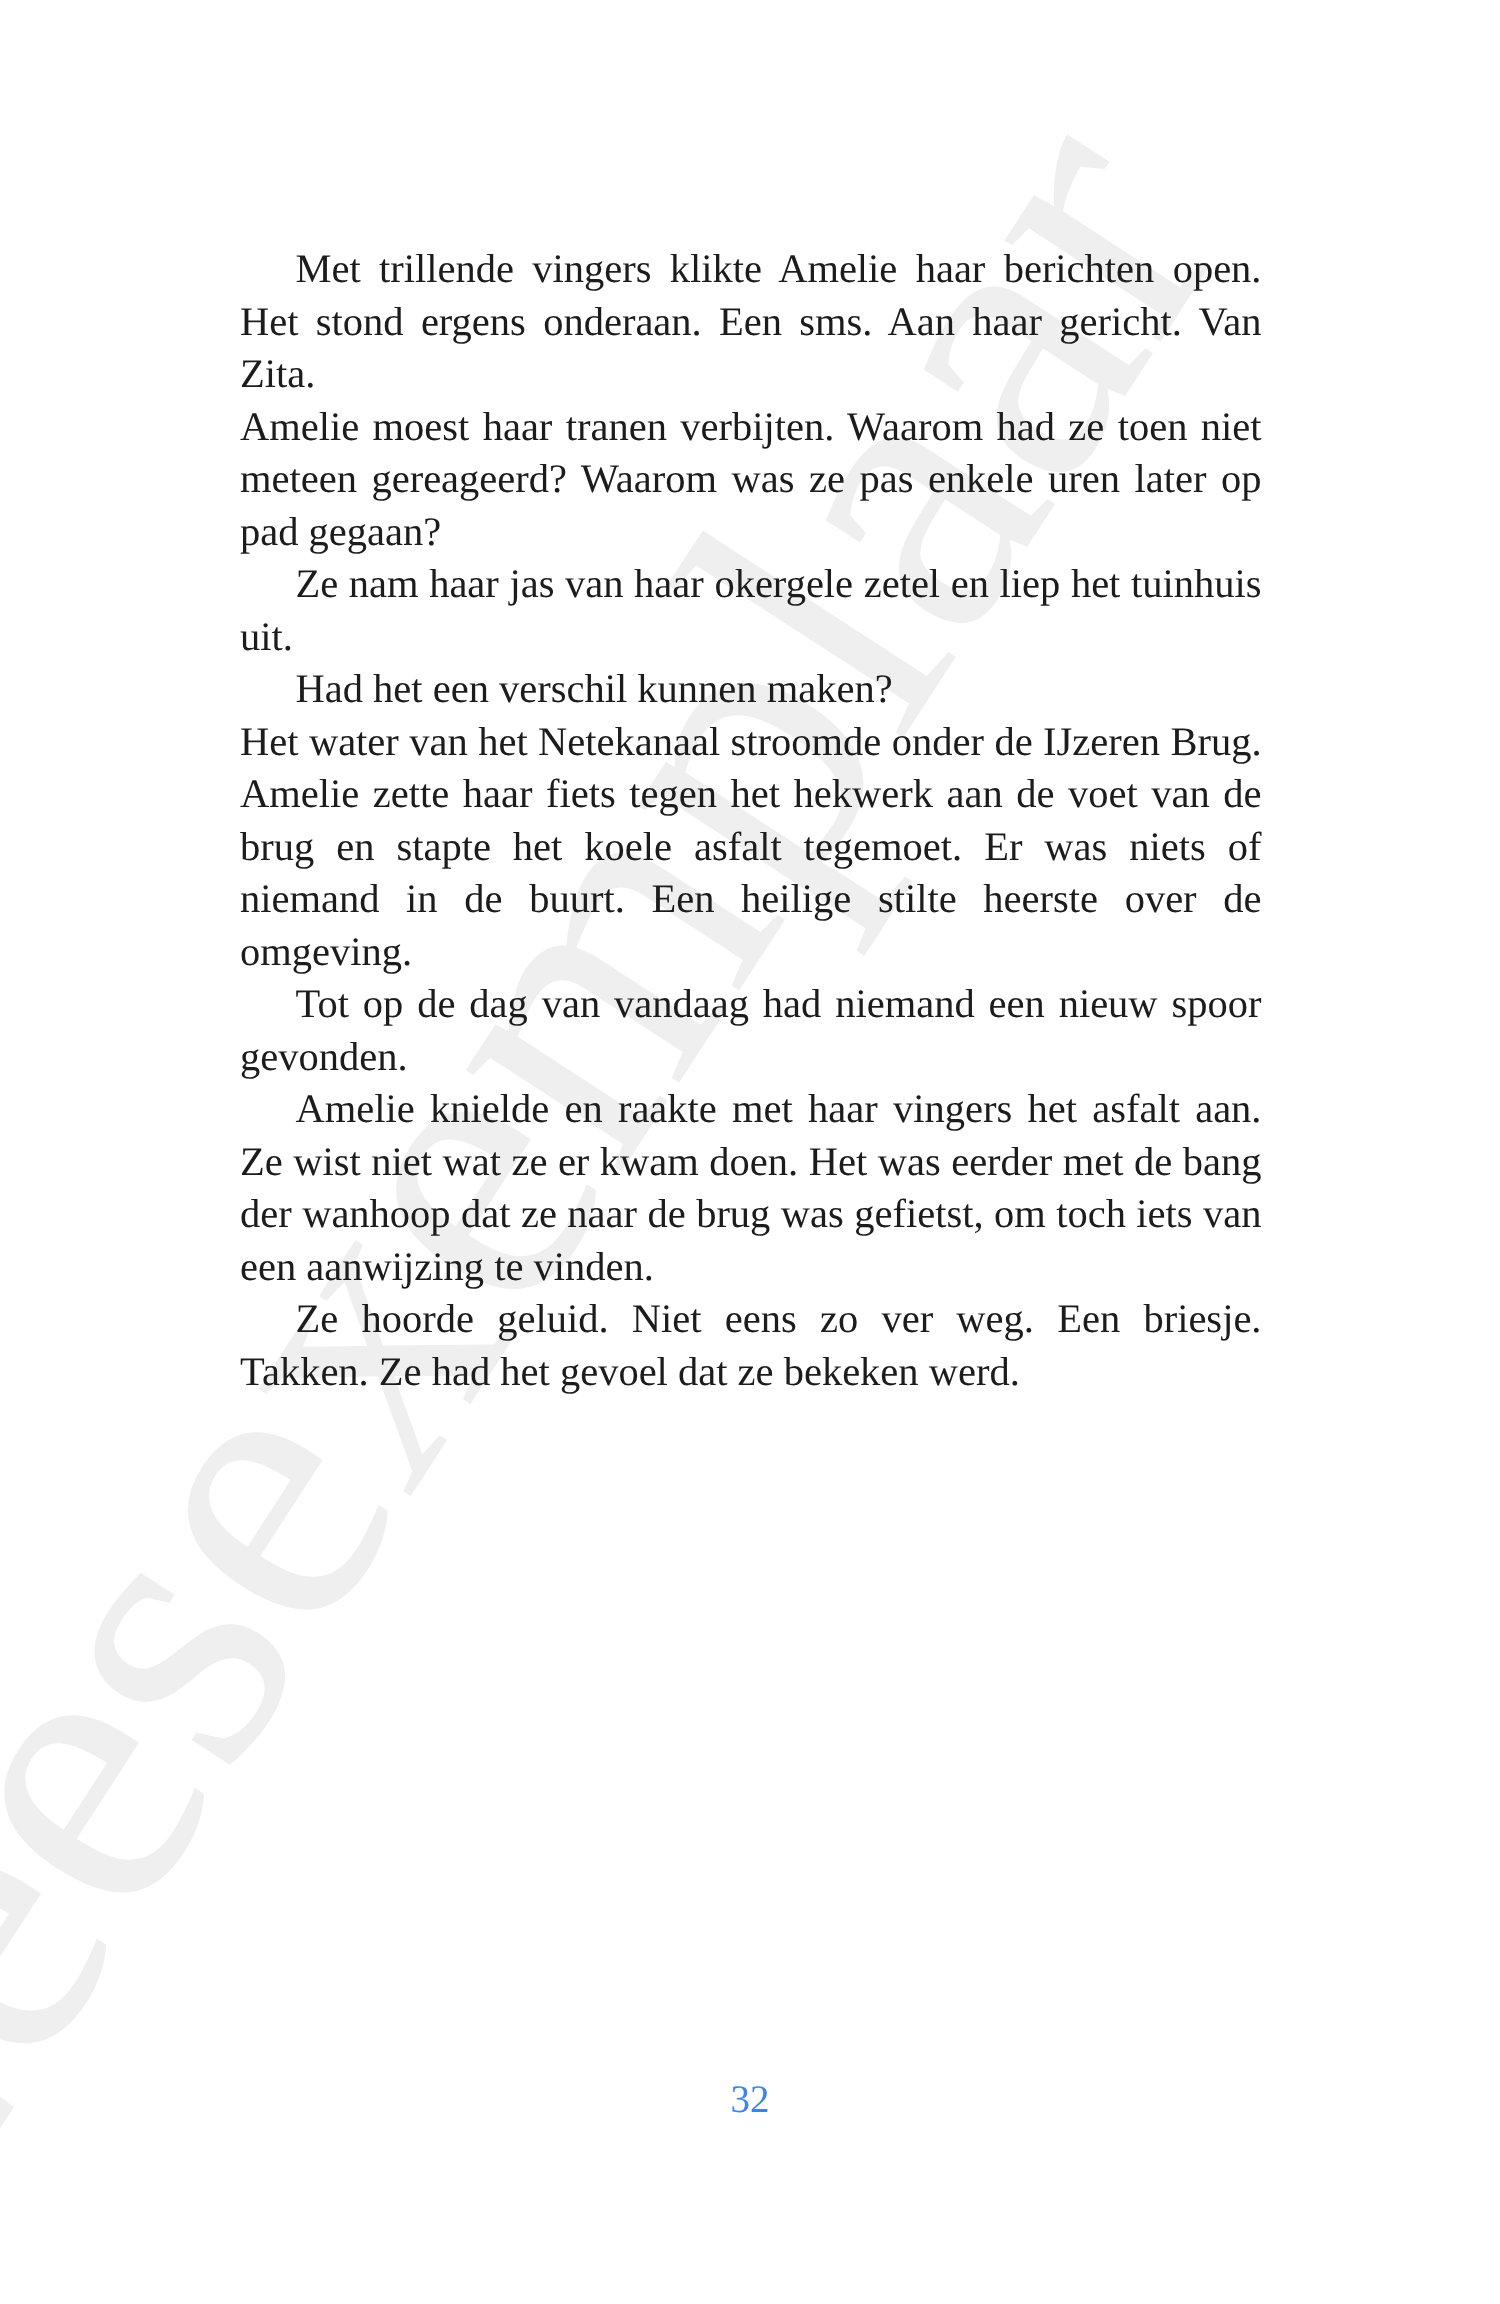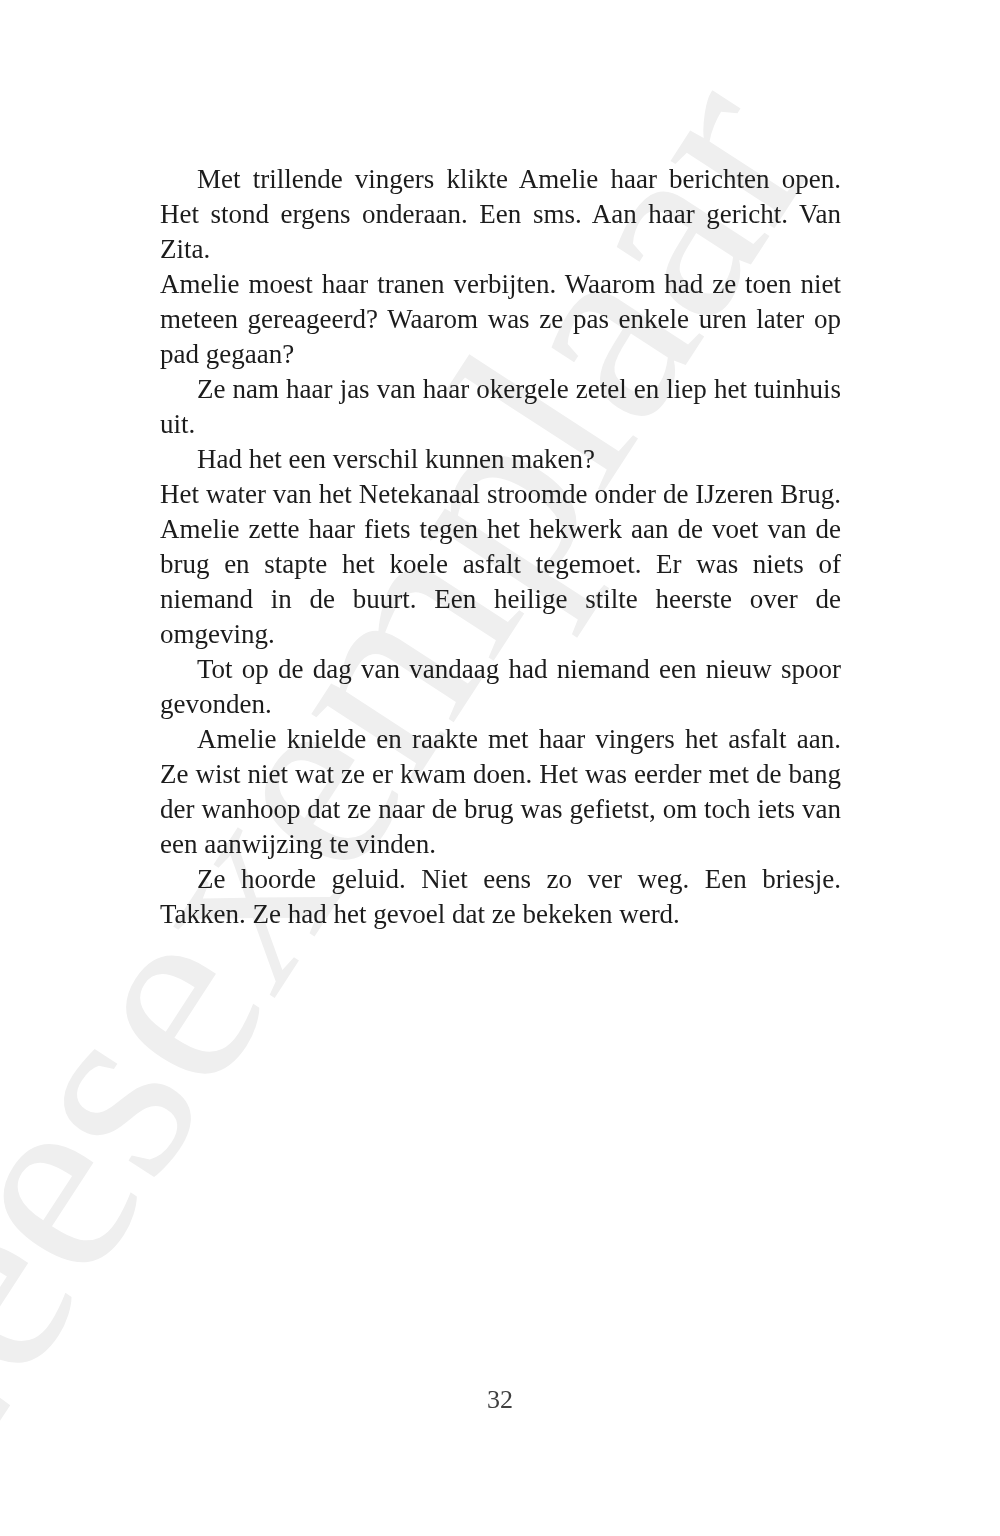--- a/index.html
+++ b/index.html
@@ -61,21 +61,21 @@
     color: #232323;
   }
   .page-number {
     position: absolute;
     top: 1385px;
     left: 0;
     width: 100%;
     text-align: center;
     font-size: 26px;
     z-index: 1;
-    color: #404040;
+    color: #3b82f6;
   }
 </style>
 </head>
 <body>
 
 <div class="page">
 
   <div class="watermark">Leesexemplaar</div>
 
   <main class="text-block">

